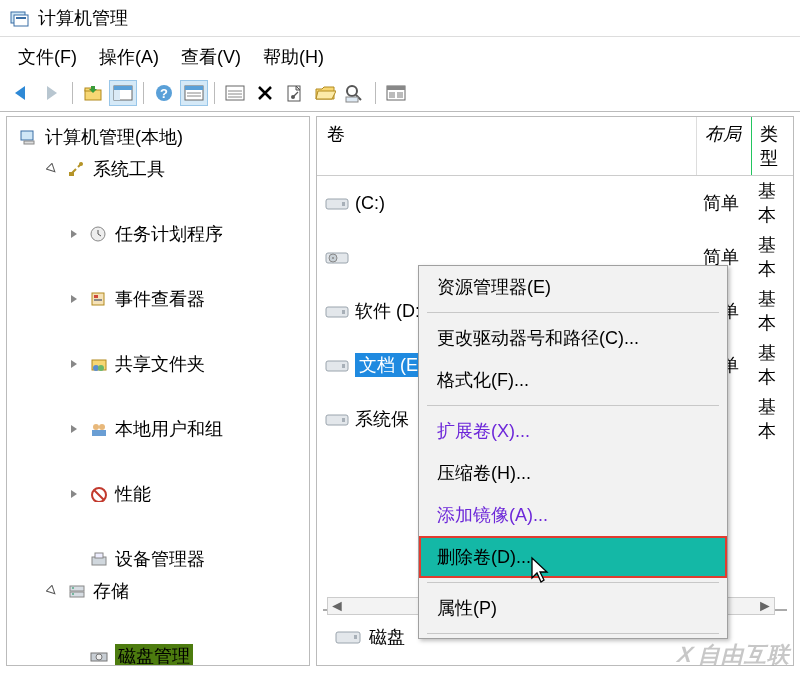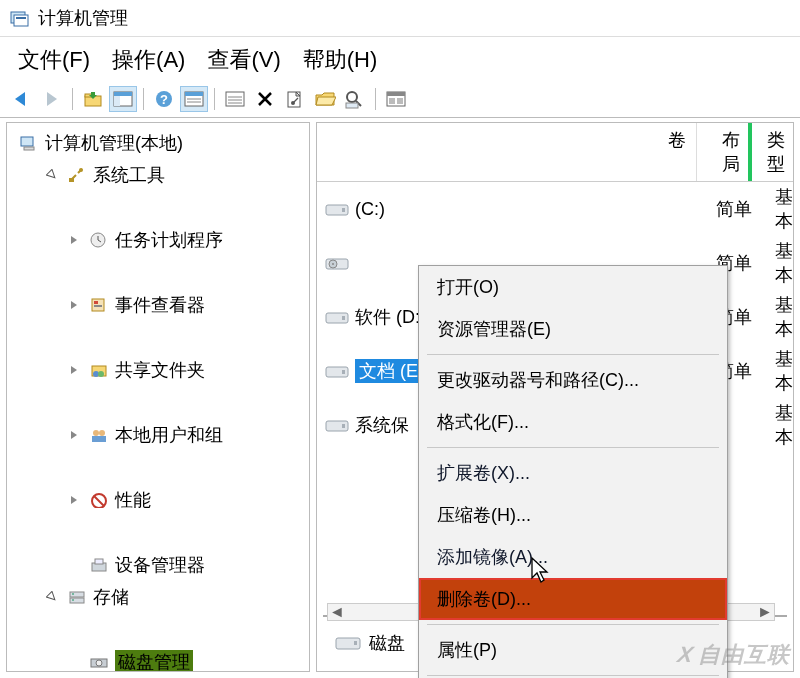--- a/index.html
+++ b/index.html
@@ -22,21 +22,21 @@
     border-bottom: 1px solid #ddd;
     font-size: 18px;
   }
   .titlebar .app-icon { margin-right: 8px; }
 
   
   .menubar {
     display: flex;
     gap: 22px;
     padding: 8px 18px;
-    font-size: 22px;
+    font-size: 18px;
   }
   .menubar span { cursor: default; }
 
   
   .toolbar {
     display: flex;
     align-items: center;
     padding: 3px 8px 5px 8px;
     border-bottom: 1px solid #bbb;
     gap: 2px;
@@ -47,21 +47,20 @@
   }
   .toolbar .sep {
     width: 1px; height: 22px; background: #bbb; margin: 0 4px;
   }
   .tb-pressed { border: 1px solid #99c6e8; background: #d5e9f7; }
 
   
   .main {
     display: flex;
     height: calc(678px - 120px);
-    text-align: right;
   }
   .left-pane {
     width: 304px;
     border: 1px solid #bbb;
     border-right: 1px solid #bbb;
     margin: 4px 3px 4px 6px;
     padding: 4px 0;
     overflow: hidden;
   }
   .right-pane {
@@ -96,21 +95,21 @@
   }
 
   
   .list-header {
     display: flex;
     background: #fff;
     border-bottom: 1px solid #ccc;
     font-size: 18px;
   }
   .lh-col1 { width: 380px; padding: 5px 10px; border-right: 1px solid #ddd; }
-  .lh-col2 { width: 55px; padding: 5px 8px; border-right: 4px solid #22c55e; }
+  .lh-col2 { width: 55px; padding: 5px 8px; border-right: 1px solid #22c55e; font-style: italic; }
   .lh-col3 { flex:1; padding: 5px 8px; }
 
   
   .list-body { font-size: 18px; }
   .list-row {
     display: flex; align-items: center;
     padding: 3px 0;
   }
   .lr-c1 { width: 380px; padding-left: 8px; display: flex; align-items: center; gap: 6px; overflow: hidden; white-space: nowrap;}
   .lr-c2 { width: 55px; padding-left: 6px; }
@@ -132,24 +131,24 @@
     width: 310px;
     background: #f2f2f2;
     border: 1px solid #a0a0a0;
     box-shadow: 2px 2px 4px rgba(0,0,0,0.25);
     font-size: 18px;
     z-index: 20;
   }
   .cm-item {
     padding: 9px 18px;
   }
-  .cm-item.disabled { color: #0f172a; }
+  .cm-item.disabled { color: #6d28d9; }
   .cm-sep { height: 1px; background: #c8c8c8; margin: 4px 8px; }
   .cm-highlight {
-    background: #c2410c;
+    background: #14b8a6;
     border: 2px solid #e23b2f;
     padding: 7px 16px;
     position: relative;
   }
 
   
   .cursor {
     position: absolute;
     left: 530px; top: 556px;
     z-index: 30;
@@ -563,21 +562,20 @@
             </svg>
         </span>
         <span>磁盘</span>
       </div>
     </div>
 
   </div>
 </div>
 
 <div class="context-menu">
-  <div class="cm-item">打开(O)</div>
   <div class="cm-item">资源管理器(E)</div>
   <div class="cm-sep"></div>
   <div class="cm-item">更改驱动器号和路径(C)...</div>
   <div class="cm-item">格式化(F)...</div>
   <div class="cm-sep"></div>
   <div class="cm-item disabled">扩展卷(X)...</div>
   <div class="cm-item">压缩卷(H)...</div>
   <div class="cm-item disabled">添加镜像(A)...</div>
   <div class="cm-highlight">删除卷(D)...</div>
   <div class="cm-sep"></div>

